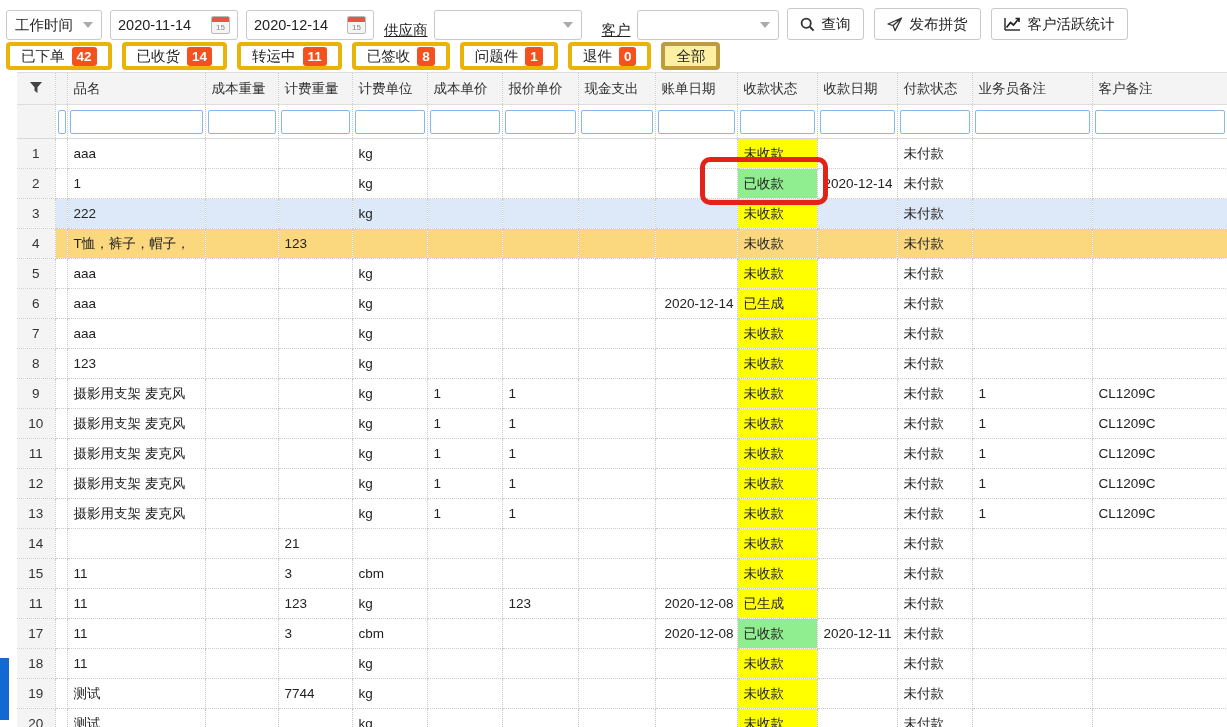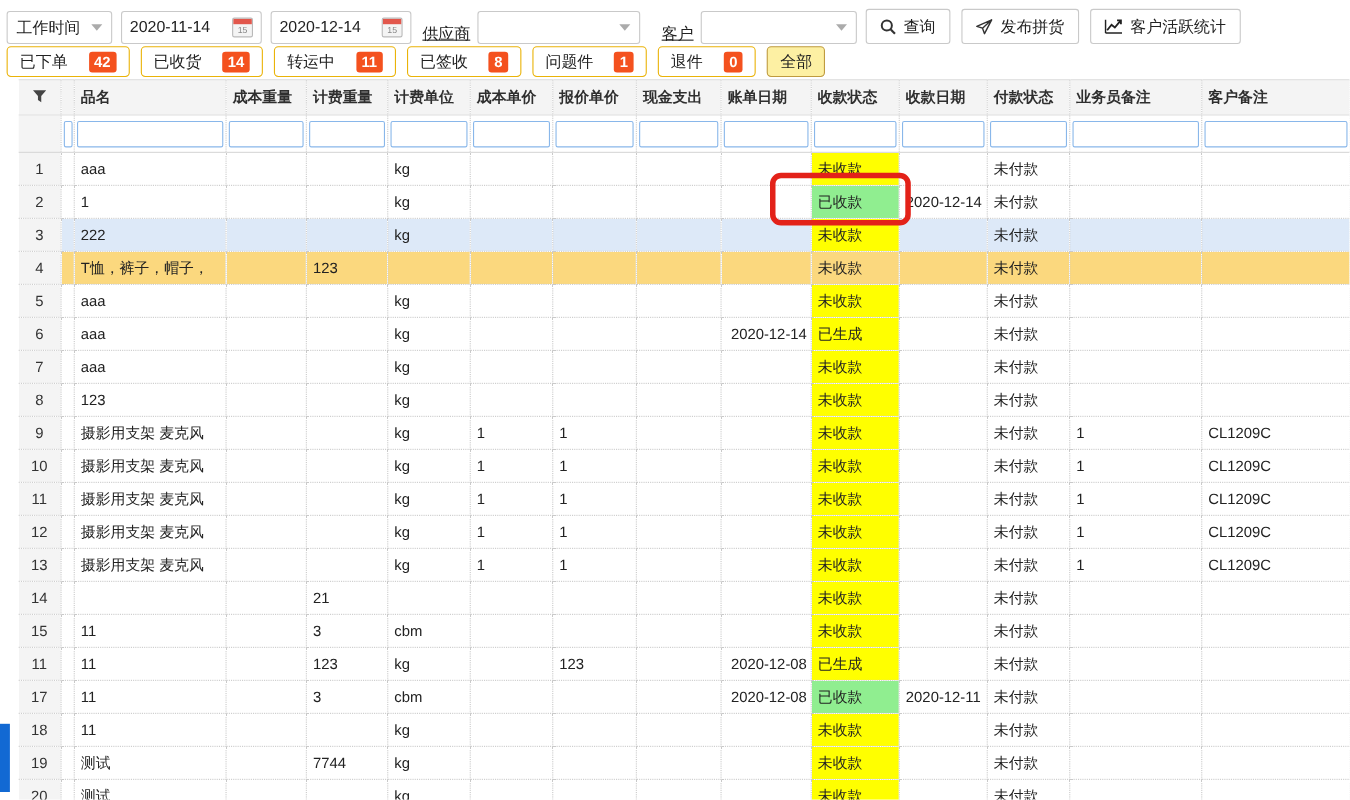--- a/index.html
+++ b/index.html
@@ -23,30 +23,30 @@
   .arrow{width:0;height:0;border-left:5px solid transparent;border-right:5px solid transparent;
          border-top:6px solid #ababab;}
   .cal{position:relative;width:17px;height:16px;border:1px solid #b9b9b9;border-radius:2px;
        background:#f4f4f4;overflow:hidden;flex:0 0 auto;}
   .cal-top{position:absolute;left:0;top:0;width:100%;height:5px;background:#e2574c;}
   .cal-num{position:absolute;left:0;top:5px;width:100%;text-align:center;font-size:8px;color:#888;line-height:11px;}
   .count-red{color:#e60000;font-weight:bold;}
 
   
   .tabs{display:flex;align-items:center;height:32px;padding-left:6px;gap:10px;}
-  .tab{height:28px;box-sizing:border-box;border:1px solid #eab308;border-radius:4px;background:#fff;
-       display:flex;align-items:center;gap:19px;padding:0 11px;font-size:14.5px;cursor:pointer;}
+  .tab{height:28px;box-sizing:border-box;border:4px solid #eab308;border-radius:4px;background:#fff;
+       display:flex;align-items:center;gap:7px;padding:0 11px;font-size:14.5px;cursor:pointer;}
   .tab.active{background:var(--c-tab_active_bg,#fdf0a3);border-color:var(--c-tab_active_border,#bf9b3f);}
   .badge{background:var(--c-badge,#f4511e);color:#fff;border-radius:3px;padding:0 5px;
          font-size:13.5px;height:19px;line-height:19px;font-weight:bold;}
 
   
   .grid{position:absolute;left:17px;top:72px;}
   table{border-collapse:collapse;table-layout:fixed;width:1210px;font-size:13.5px;color:#222;}
-  th{height:31px;box-sizing:content-box;background:#f4f4f4;font-weight:bold;text-align:left;
+  th{height:31px;box-sizing:content-box;background:#f4f4f4;font-weight:normal;text-align:left;
      padding:0 0 0 6px;border-top:1px solid #ddd;border-right:1px dotted #c9c9c9;
      border-bottom:1px solid #ddd;color:#2f2f2f;white-space:nowrap;overflow:hidden;}
   tr.filter td{height:29px;background:#fff;border-right:1px dotted #c9c9c9;
      border-bottom:1px solid #d8d8d8;padding:2px;}
   .flt{width:100%;height:24px;box-sizing:border-box;border:1px solid var(--c-filter_border,#89b7ea);
        border-radius:2px;outline:none;padding:0 3px;font-size:13px;}
   tbody td{height:29px;border-right:1px dotted #c9c9c9;border-bottom:1px dotted #c9c9c9;
        padding:0 0 0 6px;white-space:nowrap;overflow:hidden;}
   tbody td.bill-date{text-align:right;padding:0 3px 0 0;}
   tr.row-blue td{background:var(--c-row_blue,#dde9f8);}

